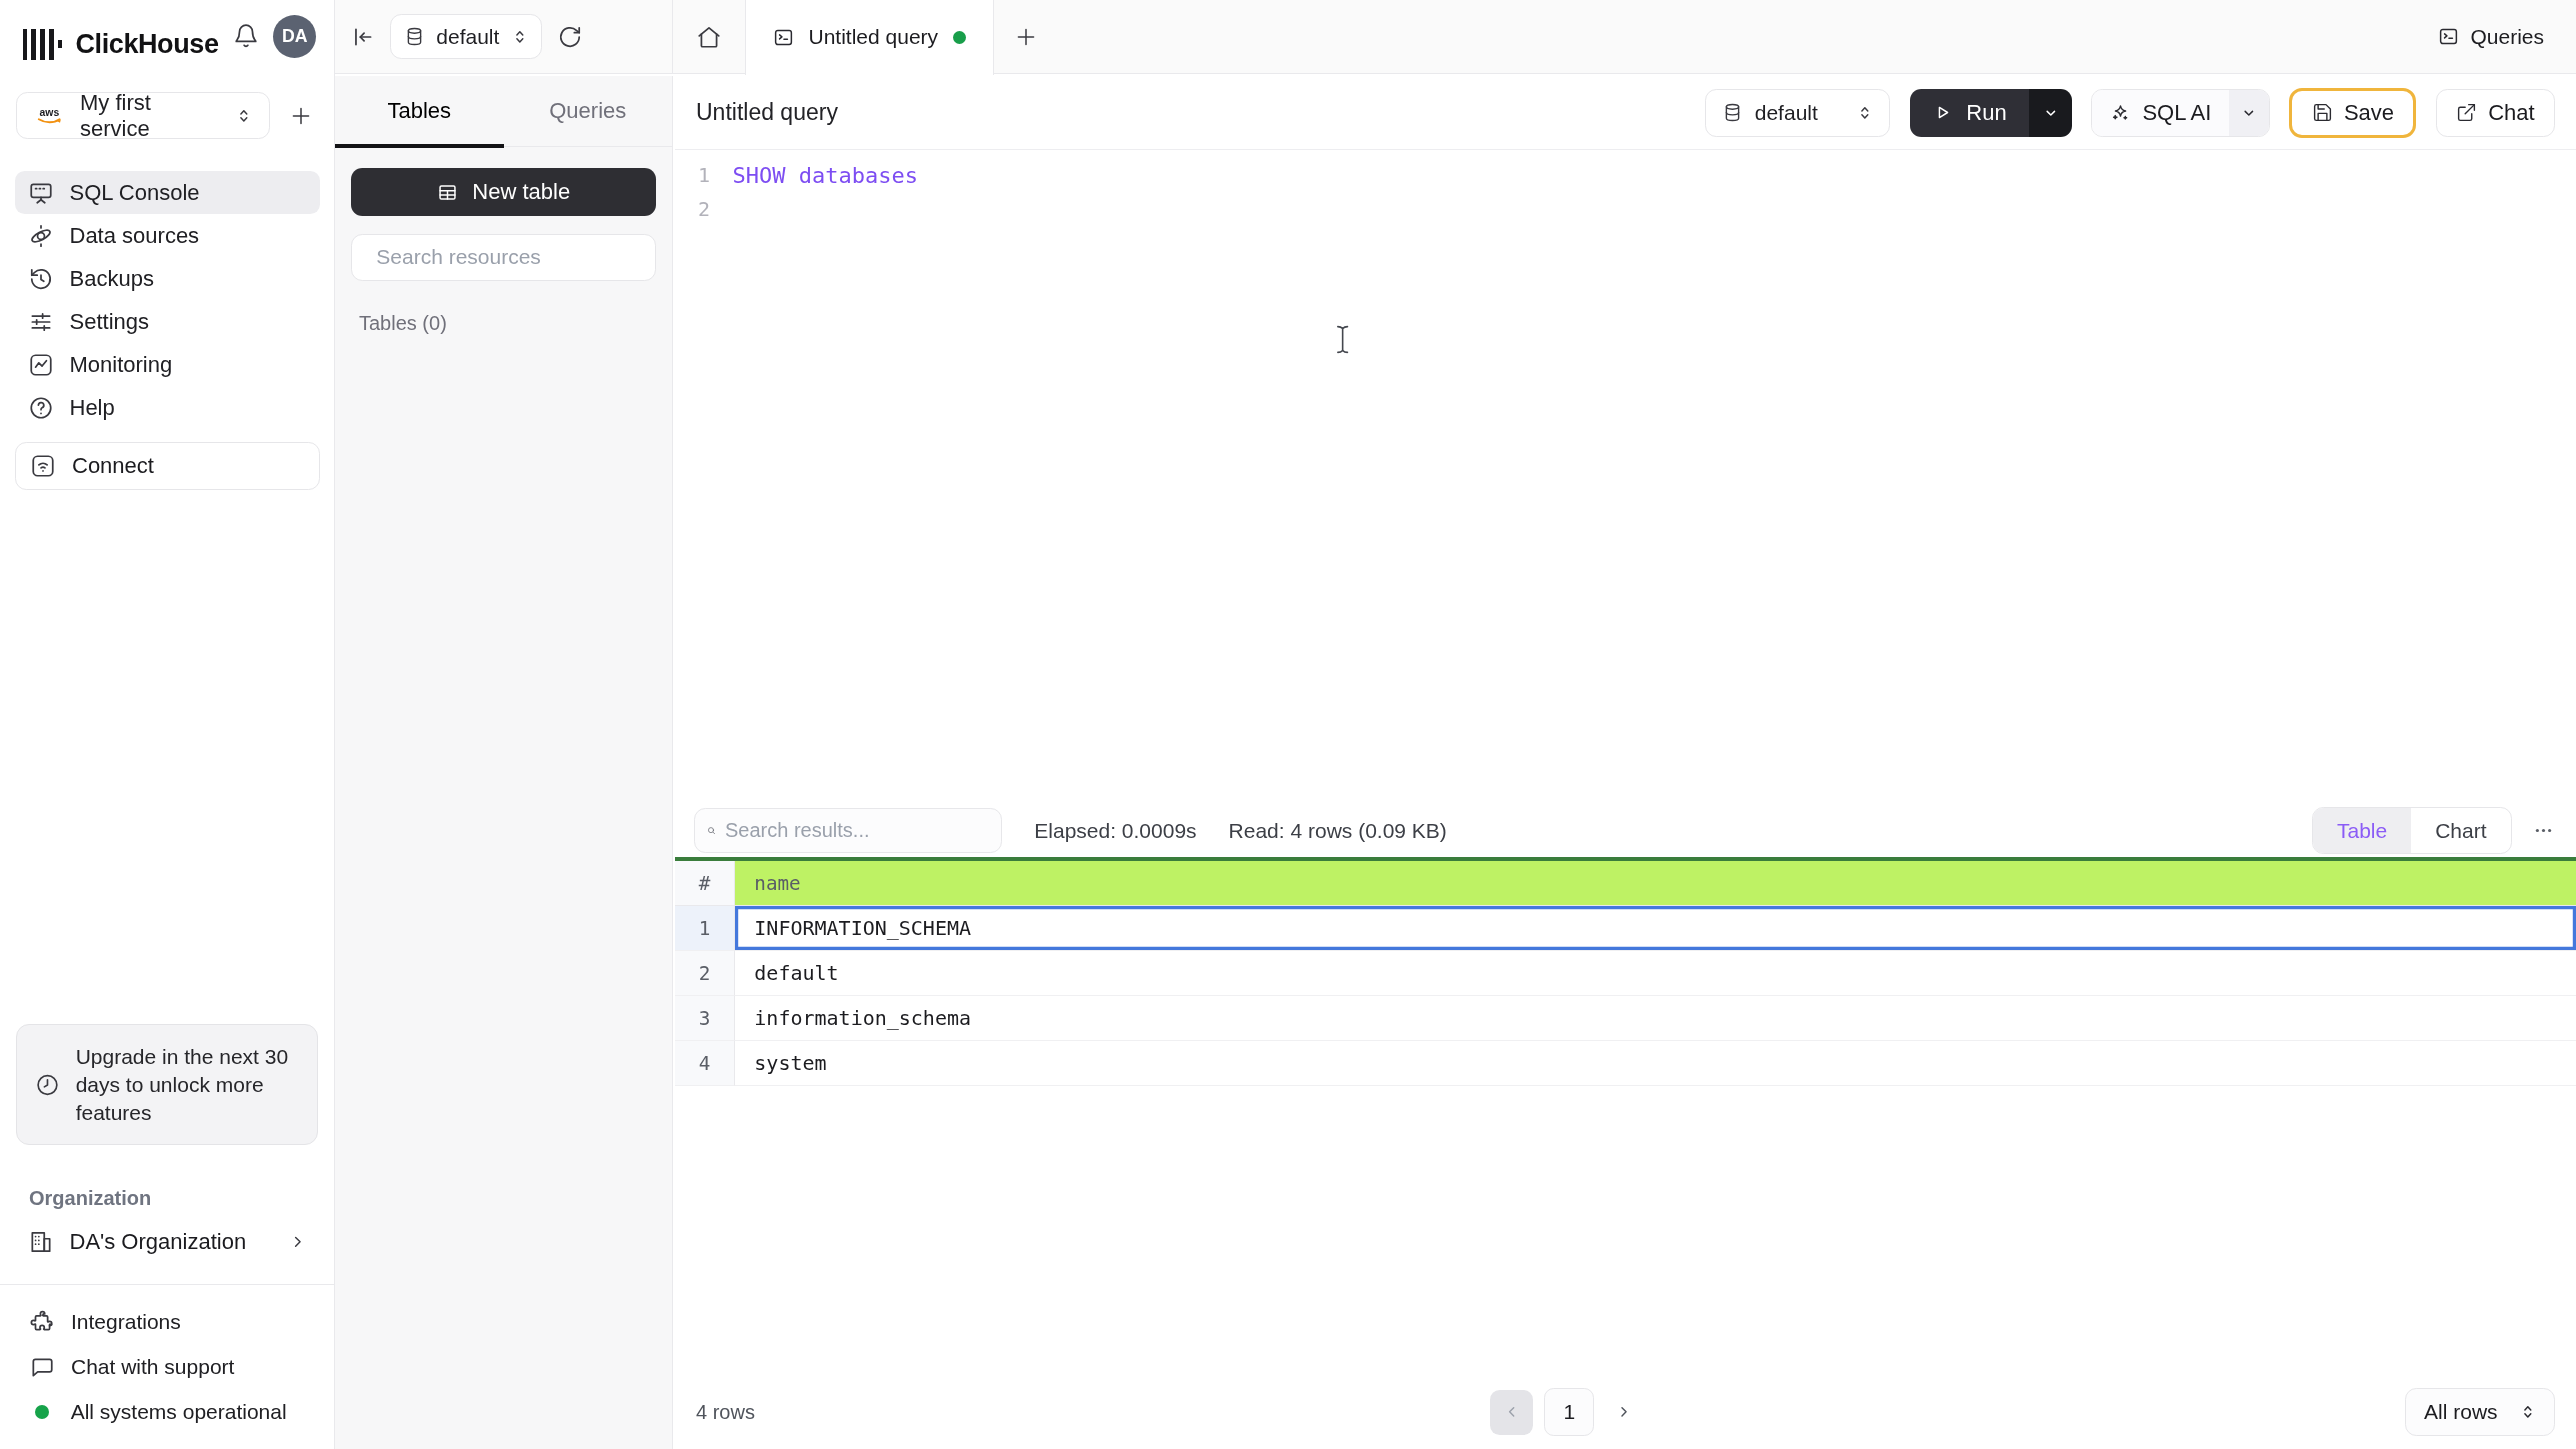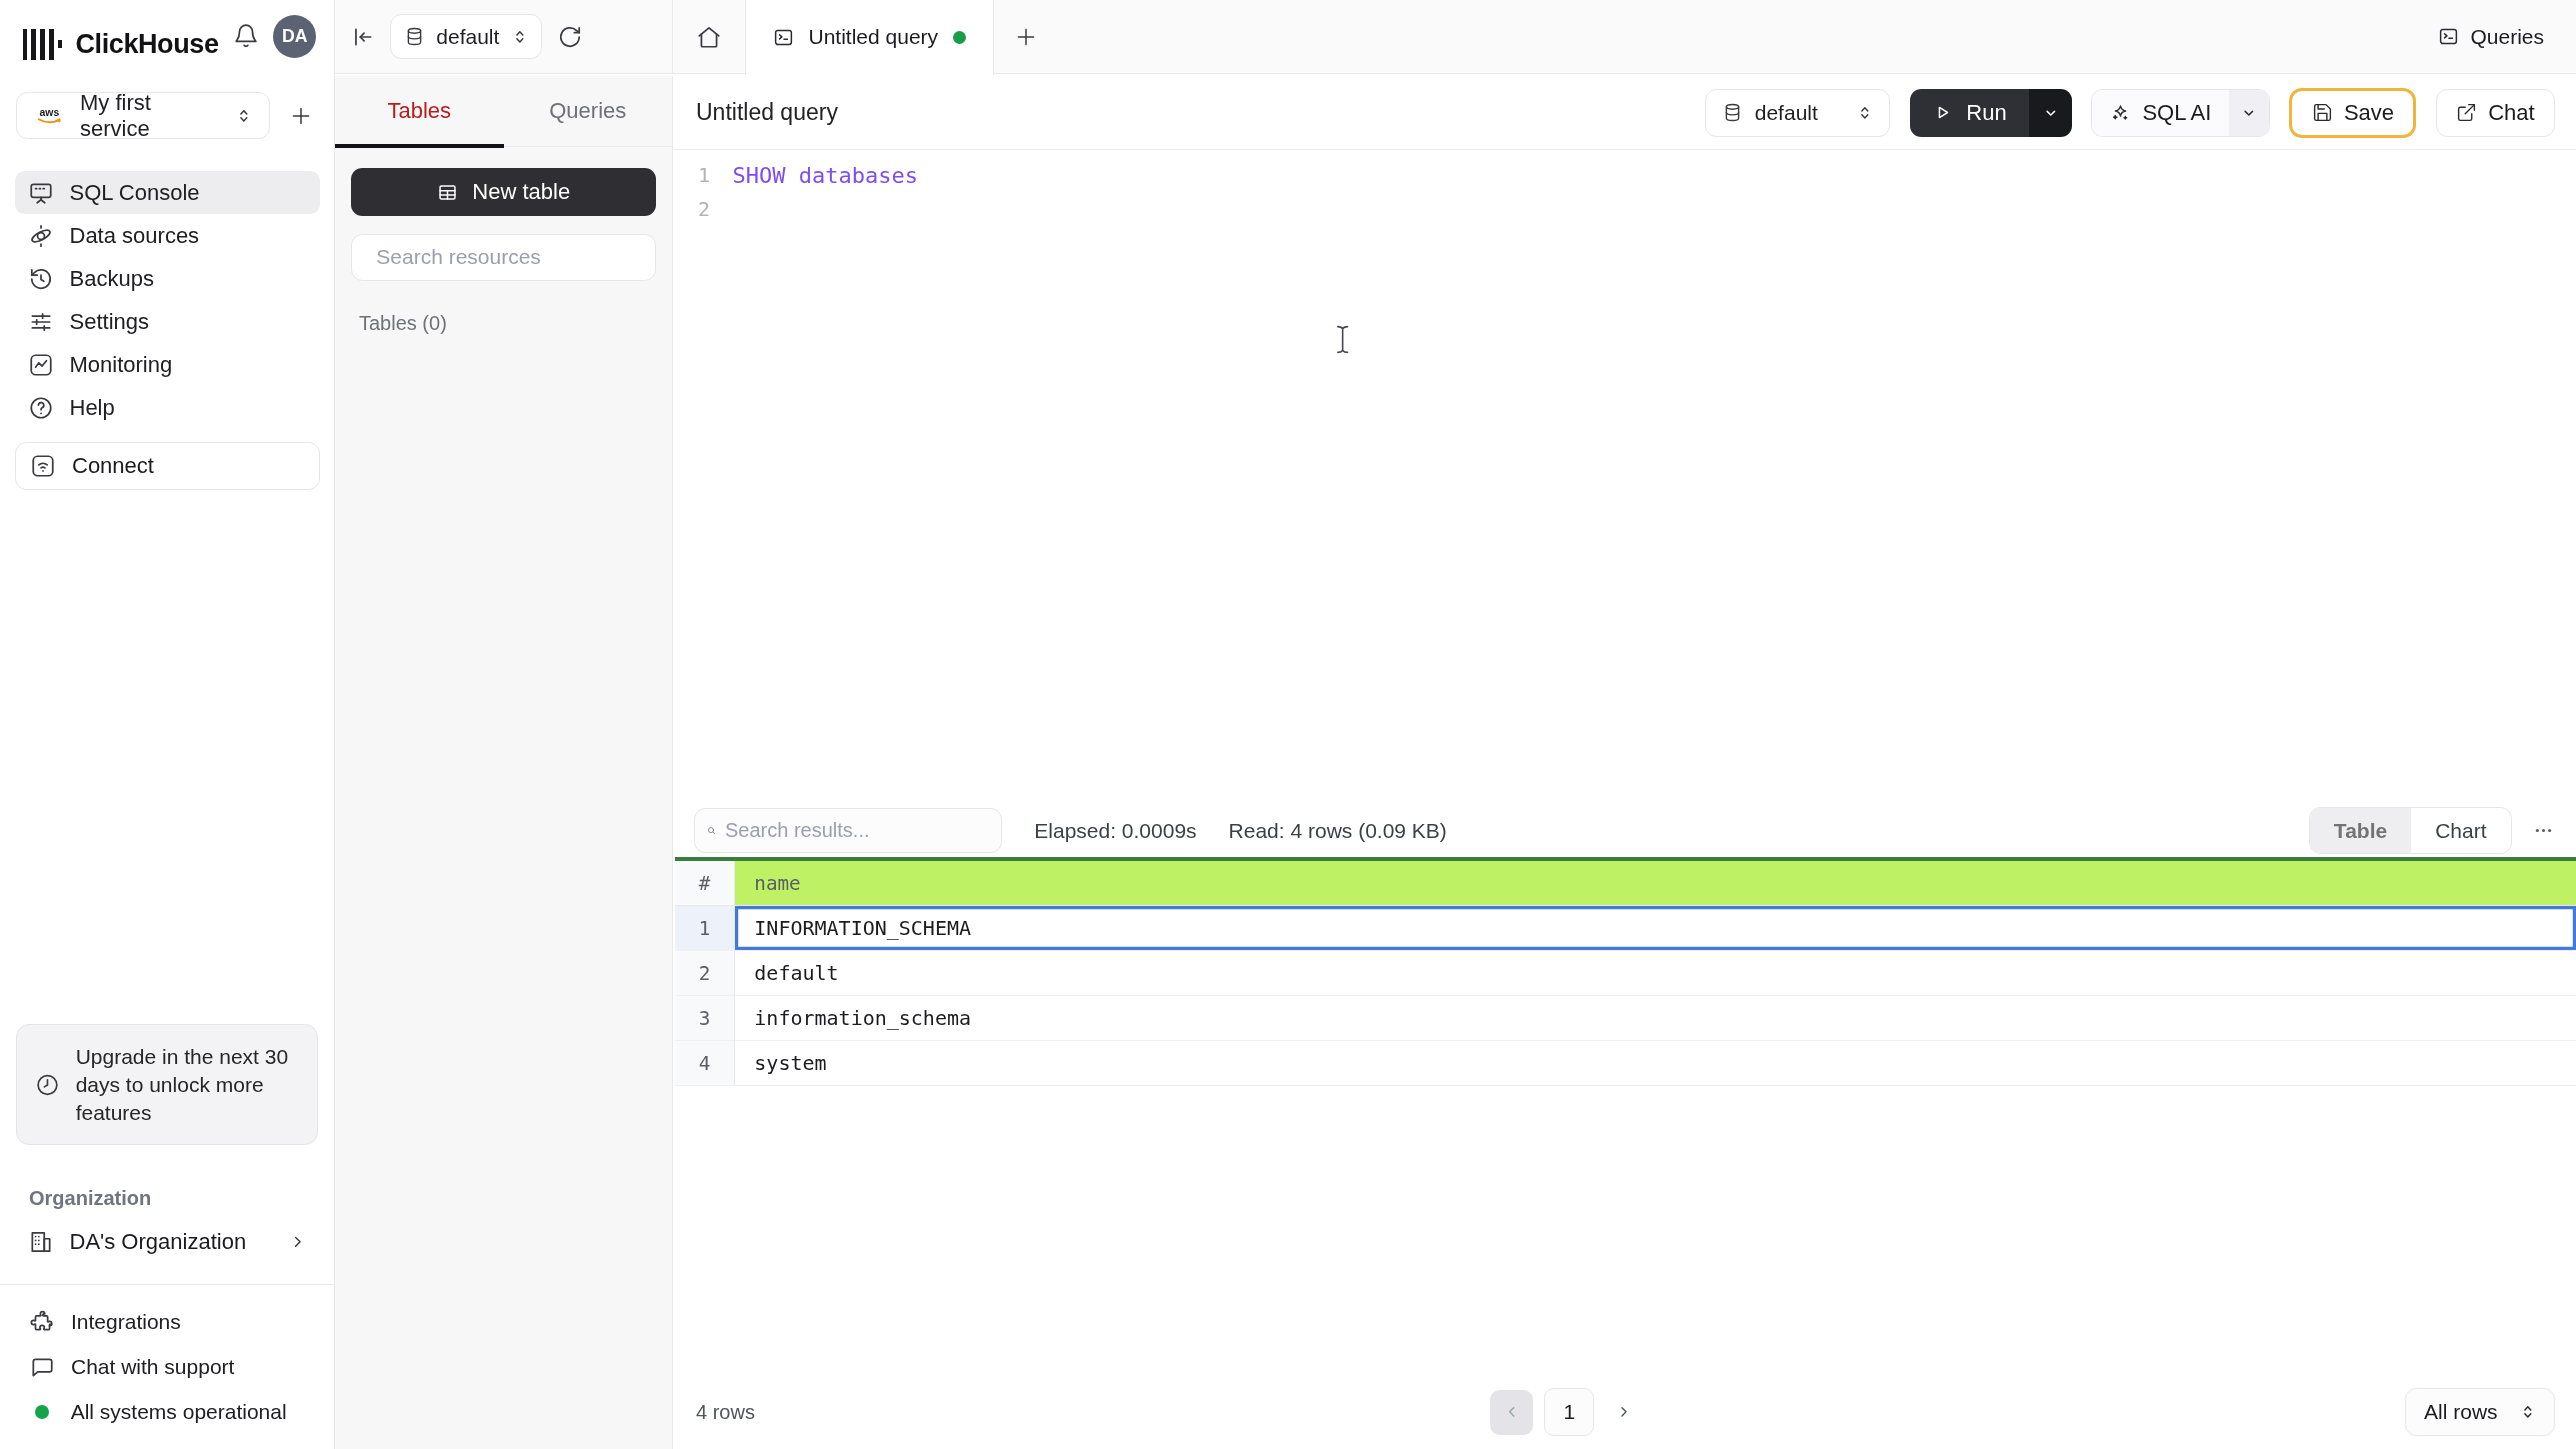--- a/index.html
+++ b/index.html
@@ -57,21 +57,21 @@
   .query-tab { background:#fff; border-left:1.6px solid #e9e9ec; border-right:1.6px solid #e9e9ec; margin-bottom:-1.6px; display:flex; align-items:center; gap:14.5px; padding:0 27px; position:relative; z-index:2; }
   .query-tab-label { font-size:21px; color:#1c1c20; }
   .tab-dot { width:13px; height:13px; border-radius:50%; background:#189e4a; }
   .newtab-btn { width:64px; display:flex; align-items:center; justify-content:center; }
   .queries-btn { margin-left:auto; margin-right:32px; display:flex; align-items:center; gap:11.3px; font-size:21px; font-weight:500; color:#1c1c20; }
 
   
   .explorer { position:absolute; left:335px; top:76px; bottom:0; width:338px; background:#f7f7f8; border-right:1.6px solid #e9e9ec; }
   .explorer-tabs { height:71px; border-bottom:1.6px solid #e9e9ec; display:flex; }
   .explorer-tab { flex:1; display:flex; align-items:center; justify-content:center; font-size:22px; color:#70707a; position:relative; }
-  .explorer-tab.active { color:#b91c1c; font-weight:500; }
+  .explorer-tab.active { color:#000000; font-weight:500; }
   .explorer-tab.active::after { content:""; position:absolute; left:0; right:0; bottom:-1.6px; height:3.2px; background:#131316; }
   .newtable-btn { margin:21px 16px 0; height:48px; border-radius:11.3px; background:#2e2e33; color:#fff; display:flex; align-items:center; justify-content:center; gap:14.5px; font-size:22px; font-weight:500; }
   .search-box { margin:17.7px 16px 0; height:47px; background:#fff; border:1.6px solid #e6e6e9; border-radius:11.3px; display:flex; align-items:center; gap:11.3px; padding:0 13px; }
   .search-box input { border:none; outline:none; background:transparent; font-family:"Liberation Sans", sans-serif; font-size:21px; color:#1f1f23; flex:1; }
   .search-box input::placeholder { color:#9aa0ab; }
   .tables-count { margin:31px 0 0 24px; font-size:20px; font-weight:500; color:#70707a; }
 
   
   .workspace { position:absolute; left:675px; right:0; top:76px; bottom:0; display:flex; flex-direction:column; background:#fff; }
   .editor-header { height:74px; border-bottom:1.6px solid #ededf0; display:flex; align-items:center; padding:0 21px; }
@@ -96,21 +96,21 @@
   
   .results { flex:1; display:flex; flex-direction:column; position:relative; }
   .results-toolbar { height:53px; display:flex; align-items:center; padding:0 19.3px; gap:32px; }
   .results-search { width:308px; height:45px; background:#fcfcfd; border:1.6px solid #e7e7ea; border-radius:11.3px; display:flex; align-items:center; gap:9.7px; padding:0 11.3px; }
   .results-search input { border:none; outline:none; background:transparent; font-family:"Liberation Sans", sans-serif; font-size:20px; color:#1f1f23; flex:1; }
   .results-search input::placeholder { color:#9aa0ab; }
   .stat { font-size:21px; font-weight:500; color:#3c3f46; }
   .results-toolbar .right { margin-left:auto; display:flex; align-items:center; gap:21px; }
   .seg-ctrl { display:flex; height:47px; border:1.6px solid #e6e6e9; border-radius:11.3px; overflow:hidden; background:#fff; }
   .seg { padding:0 24px; display:flex; align-items:center; font-size:21px; color:#3c3f46; }
-  .seg.active { background:#eeeef1; color:#737373; font-weight:700; }
+  .seg.active { background:#eeeef1; color:#8b5cf6; font-weight:400; }
   .more-btn { margin-right:3.2px; }
 
   .green-bar { height:4px; background:#3a7d3c; }
   .rtable { width:100%; font-family:"DejaVu Sans Mono", monospace; }
   .rrow { display:flex; height:45px; }
   .rnum { width:60px; background:#f8f9fb; border-right:1.6px solid #e9e9ec; border-bottom:1.6px solid #f0f0f2; display:flex; align-items:center; justify-content:center; font-size:19.3px; color:#5a5e66; }
   .rcell { flex:1; display:flex; align-items:center; padding-left:19.3px; font-size:20px; color:#1c1c20; border-bottom:1.6px solid #f0f0f2; background:#fff; }
   .rrow.head { height:45px; }
   .rrow.head .rnum { border-bottom:1.6px solid #e9e9ec; }
   .rrow.head .rcell { background:#bef264; color:#5a5e66; font-size:19.3px; border-bottom:1.6px solid #e9e9ec; }

